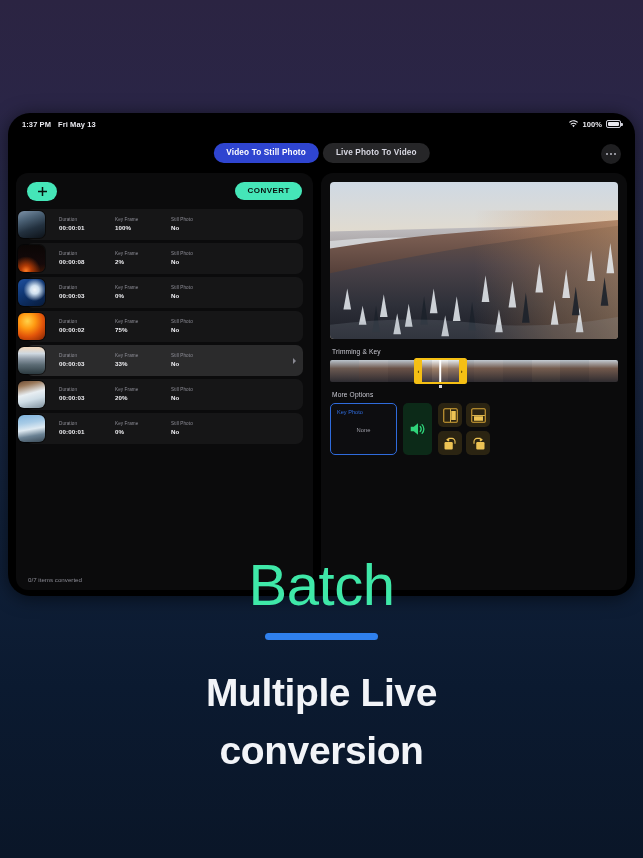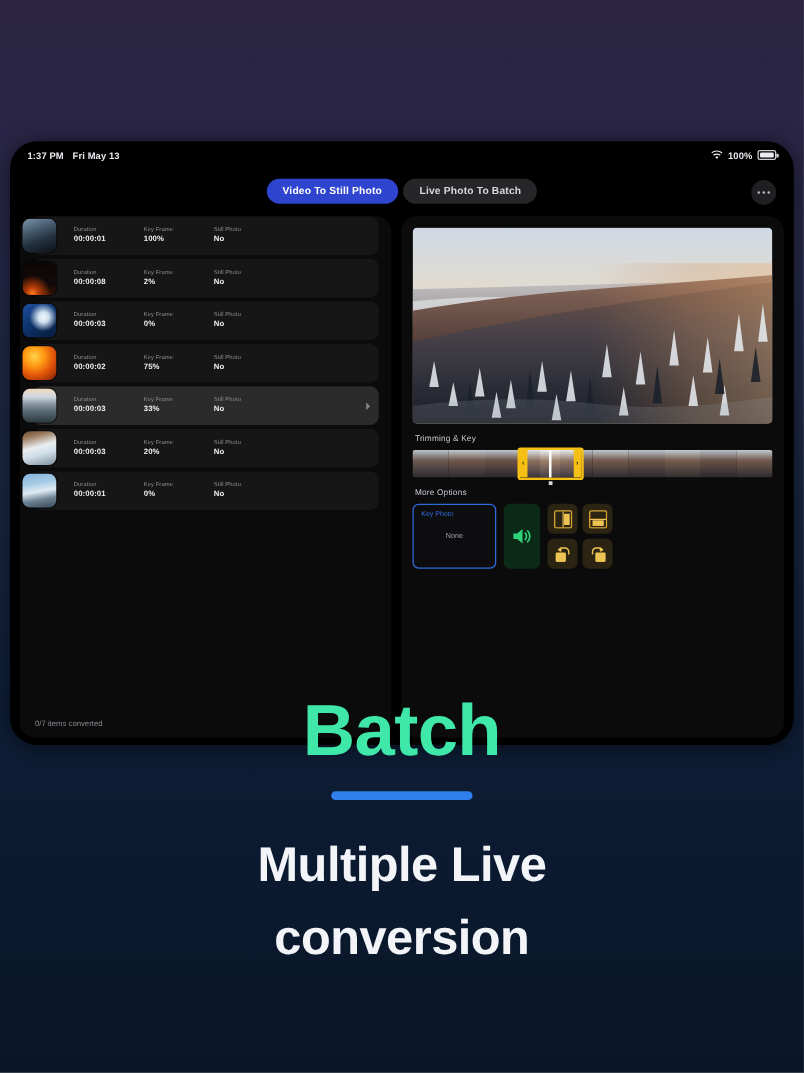--- a/index.html
+++ b/index.html
@@ -245,21 +245,21 @@
     cursor: pointer; border: none;
   }
 
   
   .promo {
     position: absolute; left: 0; right: 0; top: 555px;
     text-align: center;
   }
   .promo h1 {
     font-size: 58px; line-height: 1.05;
-    color: #3fe8a8; font-weight: 700;
+    color: #3fe8a8; font-weight: 400;
     letter-spacing: -0.5px;
   }
   .promo .rule {
     width: 113px; height: 7px; border-radius: 4px;
     background: #2f80ed;
     margin: 17px auto 0;
   }
   .promo h2 {
     margin-top: 24px;
     font-size: 39px; line-height: 1.48;
@@ -286,32 +286,40 @@
       <span class="sb-pct">100%</span>
       <span class="batt">
           <i></i>
         </span>
     </div>
   </div>
 
   <div class="navbar">
     <div class="seg">
       <button class="seg-btn active">Video To Still Photo</button>
-      <button class="seg-btn">Live Photo To Batch</button>
+      <button class="seg-btn">Live Photo To Video</button>
     </div>
     <button class="more-btn">
       <span></span>
         <span></span>
         <span></span>
     </button>
   </div>
 
   <div class="appbody">
 
     <div class="left">
+      <div class="left-top">
+        <button class="add-btn">
+          <svg width="9" height="9" viewBox="0 0 12 12">
+            <path d="M5 0h2v5h5v2H7v5H5V7H0V5h5z" fill="#07110d"></path>
+          </svg>
+        </button>
+        <button class="convert-btn">CONVERT</button>
+      </div>
 
       <div class="list">
 
         <div class="row">
           <div class="thumb" style="background-image:linear-gradient(160deg,#7d92a8 0%,#4c6276 30%,#23313f 62%,#0d1218 100%),linear-gradient(90deg,#8fa4b8,#2b3845);"></div>
           <div class="meta">
             <div class="mcol">
               <div class="mlbl">Duration</div>
               <div class="mval">00:00:01</div>
             </div>

